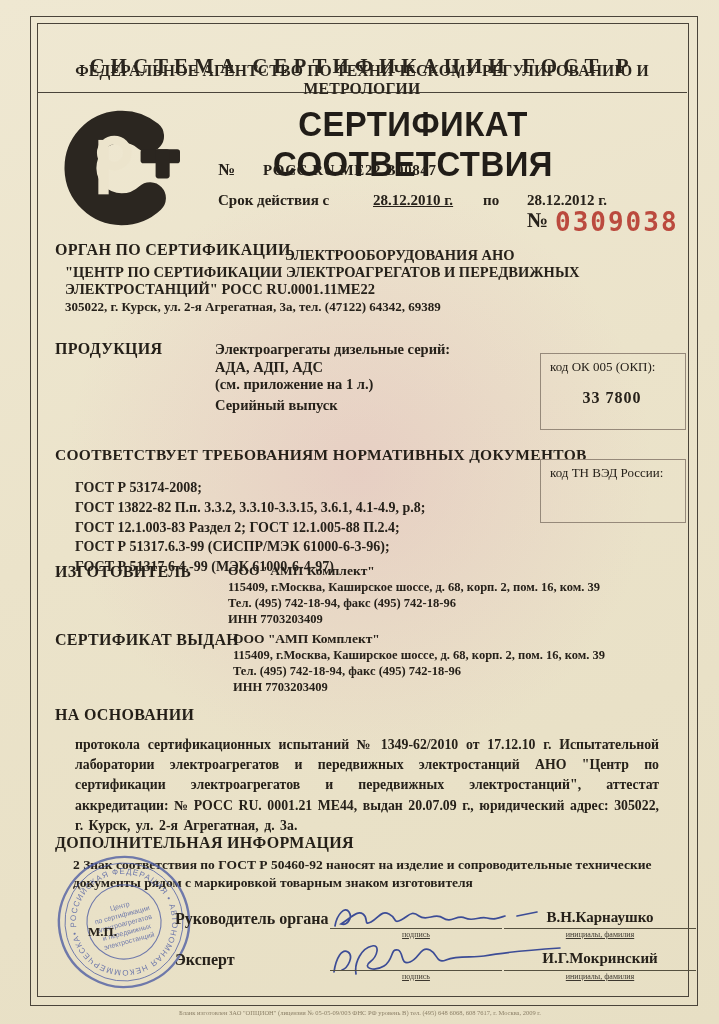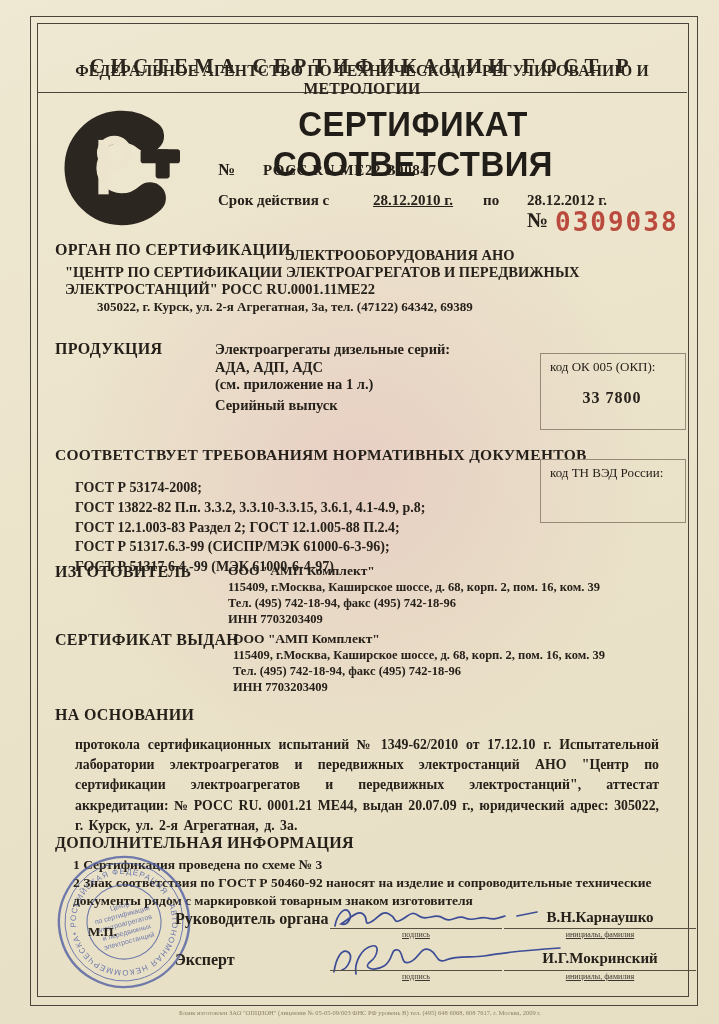--- a/index.html
+++ b/index.html
@@ -31,21 +31,21 @@
   .valid-to{left:527px;top:192px;font-size:15px;font-weight:bold;}
   .blank-no-label{left:527px;top:208px;font-size:21px;font-weight:bold;}
   .blank-no{left:555px;top:207px;font-family:"DejaVu Sans Mono", monospace;
         font-size:26px;font-weight:bold;color:#bb4a3e;letter-spacing:2px;}
   
   .sec{font-size:16px;font-weight:bold;letter-spacing:.3px;color:#241f18;}
   
   .org-l1{left:285px;top:247px;font-size:14.5px;font-weight:bold;}
   .org-l2{left:65px;top:264px;font-size:14.5px;font-weight:bold;}
   .org-l3{left:65px;top:281px;font-size:14.5px;font-weight:bold;}
-  .org-l4{left:65px;top:299px;font-size:13px;font-weight:bold;margin-left:32px;}
+  .org-l4{left:65px;top:299px;font-size:13px;font-weight:bold;}
   
   .prod-lines{left:215px;top:341px;font-size:14.5px;font-weight:bold;line-height:17.5px;}
   .prod-serial{left:215px;top:397px;font-size:14.5px;font-weight:bold;}
   .box{border:1px solid #96897a;}
   .okp-box{left:540px;top:353px;width:144px;height:75px;}
   .okp-label{left:550px;top:359px;font-size:13px;}
   .okp-value{left:540px;top:389px;width:144px;text-align:center;font-size:16px;font-weight:bold;letter-spacing:1px;}
   .tnved-box{left:540px;top:459px;width:144px;height:62px;}
   .tnved-label{left:550px;top:465px;font-size:13px;}
   
@@ -154,21 +154,20 @@
     <div class="addr">115409, г.Москва, Каширское шоссе, д. 68, корп. 2, пом. 16, ком. 39</div>
     <div class="addr">Тел. (495) 742-18-94, факс (495) 742-18-96</div>
     <div class="addr">ИНН 7703203409</div>
   </div>
 
   <div class="abs sec" style="left:55px;top:706px;">НА ОСНОВАНИИ</div>
   <div class="abs basis-text">протокола сертификационных испытаний № 1349-62/2010 от 17.12.10 г.  Испытательной лаборатории электроагрегатов и передвижных электростанций АНО  "Центр по сертификации электроагрегатов и передвижных электростанций", аттестат аккредитации: № РОСС RU. 0001.21 МЕ44, выдан  20.07.09 г.,  юридический адрес: 305022, г. Курск, ул. 2-я Агрегатная, д. 3а.</div>
 
   <div class="abs sec" style="left:55px;top:834px;">ДОПОЛНИТЕЛЬНАЯ ИНФОРМАЦИЯ</div>
   <div class="abs addinfo">
-    <div>1 Сертификация проведена по схеме № 3</div>
     <div>2 Знак соответствия по ГОСТ Р 50460-92 наносят на изделие и сопроводительные   технические документы рядом с маркировкой товарным знаком изготовителя</div>
   </div>
 
   <div class="abs" style="left:38px;top:848px;opacity:.78;">
     <svg width="172" height="150" viewBox="0 0 172 150">
       <g transform="rotate(-15 86 74)" fill="none" stroke="#4d5ca3">
         <circle cx="86" cy="74" r="65" stroke-width="2.4"></circle>
         <circle cx="86" cy="74" r="59" stroke-width=".9"></circle>
         <circle cx="86" cy="74" r="37" stroke-width="1.1"></circle>
         <path id="rimpath" d="M38,74 a48,48 0 1,1 96,0 a48,48 0 1,1 -96,0" stroke="none"></path>

